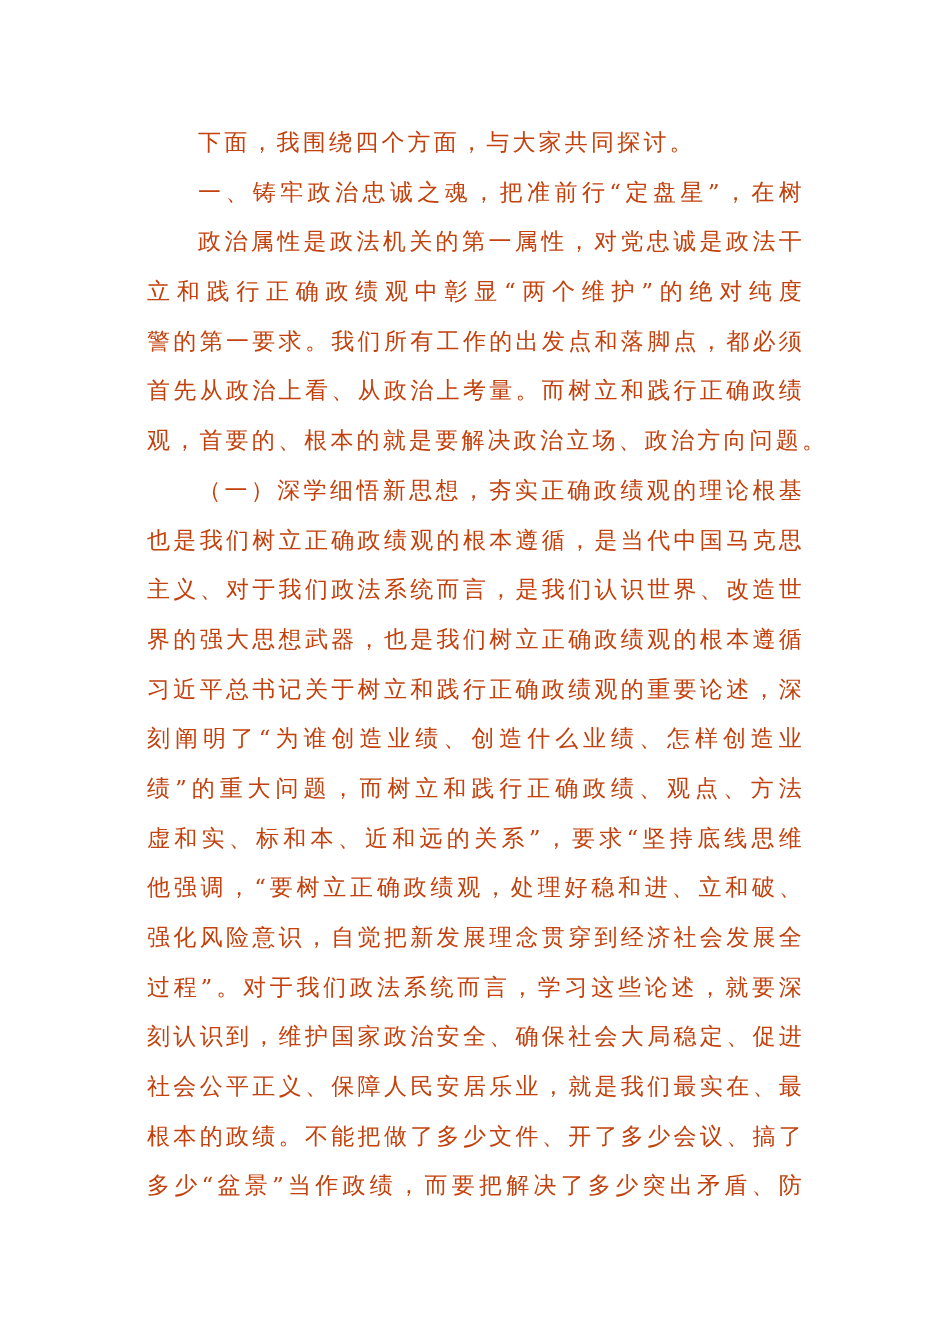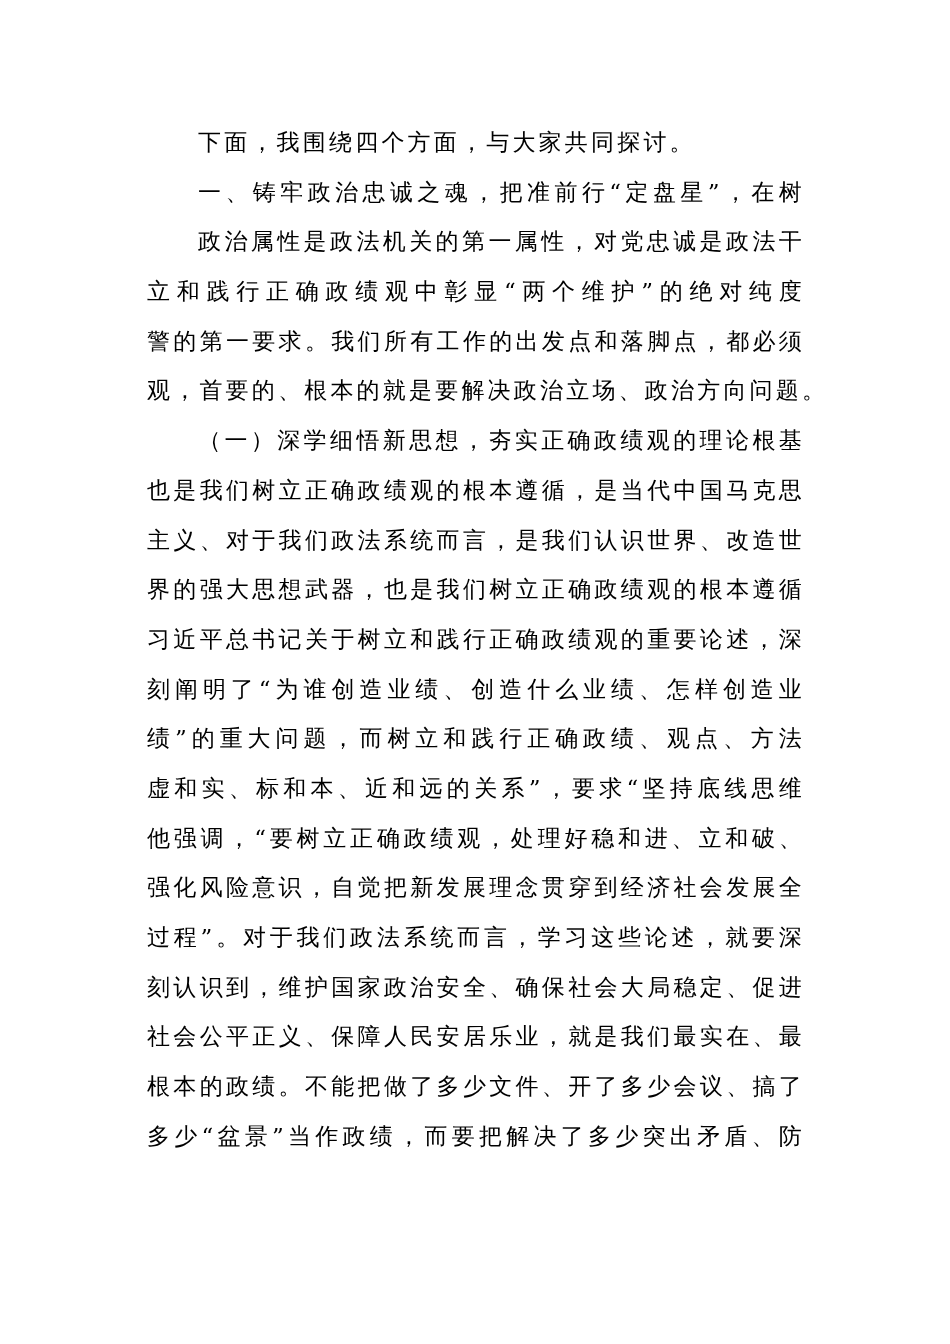--- a/index.html
+++ b/index.html
@@ -3,21 +3,21 @@
   <meta charset="utf-8">
   <style>
     html, body { margin: 0; padding: 0; background: #ffffff; }
     body { width: 950px; height: 1344px; position: relative; overflow: hidden; }
     .page {
       position: absolute;
       left: 147px;
       top: 118px;
       width: 658px;
       font-family: "DejaVu Serif", "Liberation Serif", serif;
-      color: #000000;
+      color: #c2410c;
       font-size: 23px;
       line-height: 49.7px;
     }
     .line {
       display: block;
       height: 49.7px;
       white-space: nowrap;
       letter-spacing: 3.2px;
       text-align: justify;
       text-align-last: justify;
@@ -29,20 +29,21 @@
 <body>
 
 <div class="page">
   <span class="line indent last">下面，我围绕四个方面，与大家共同探讨。</span>
 
   <span class="line indent">一、铸牢政治忠诚之魂，把准前行“定盘星”，在树</span>
   <span class="line indent">政治属性是政法机关的第一属性，对党忠诚是政法干</span>
 
   <span class="line">立和践行正确政绩观中彰显“两个维护”的绝对纯度</span>
   <span class="line">警的第一要求。我们所有工作的出发点和落脚点，都必须</span>
+  <span class="line">首先从政治上看、从政治上考量。而树立和践行正确政绩</span>
   <span class="line">观，首要的、根本的就是要解决政治立场、政治方向问题。</span>
 
   <span class="line indent">（一）深学细悟新思想，夯实正确政绩观的理论根基</span>
 
   <span class="line">也是我们树立正确政绩观的根本遵循，是当代中国马克思</span>
   <span class="line">主义、对于我们政法系统而言，是我们认识世界、改造世</span>
   <span class="line">界的强大思想武器，也是我们树立正确政绩观的根本遵循</span>
 
   <span class="line">习近平总书记关于树立和践行正确政绩观的重要论述，深</span>
   <span class="line">刻阐明了“为谁创造业绩、创造什么业绩、怎样创造业</span>

